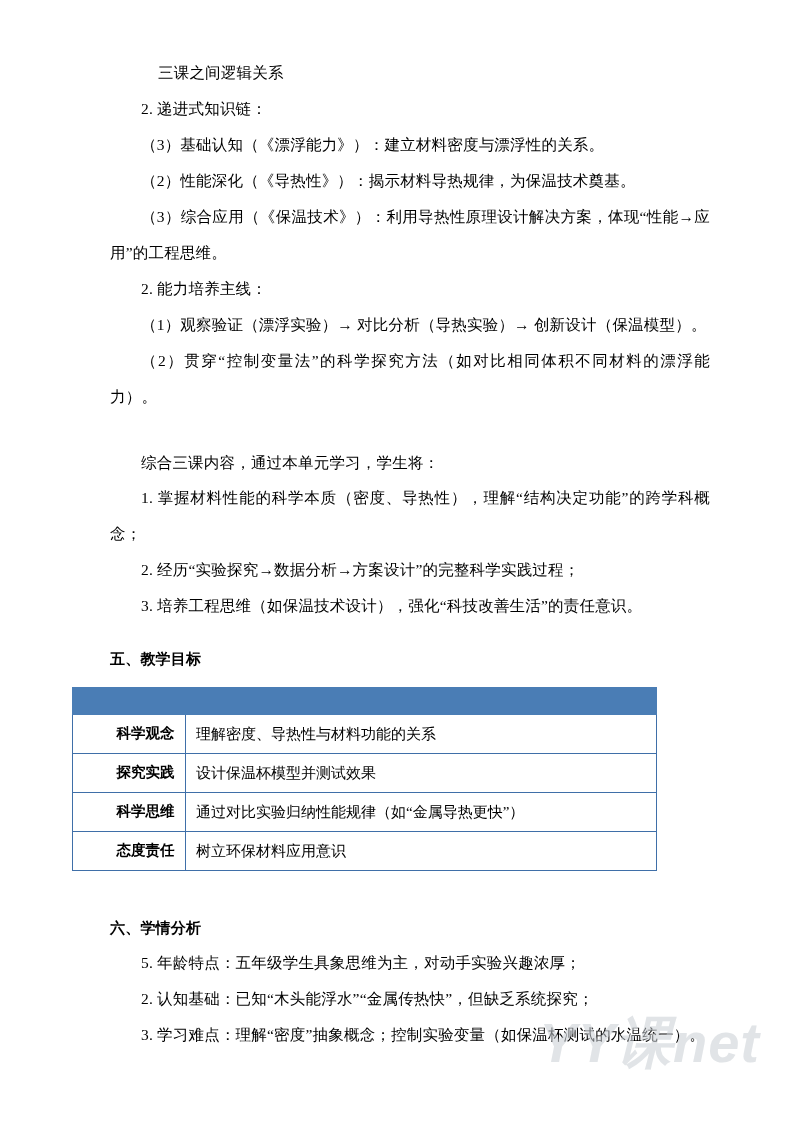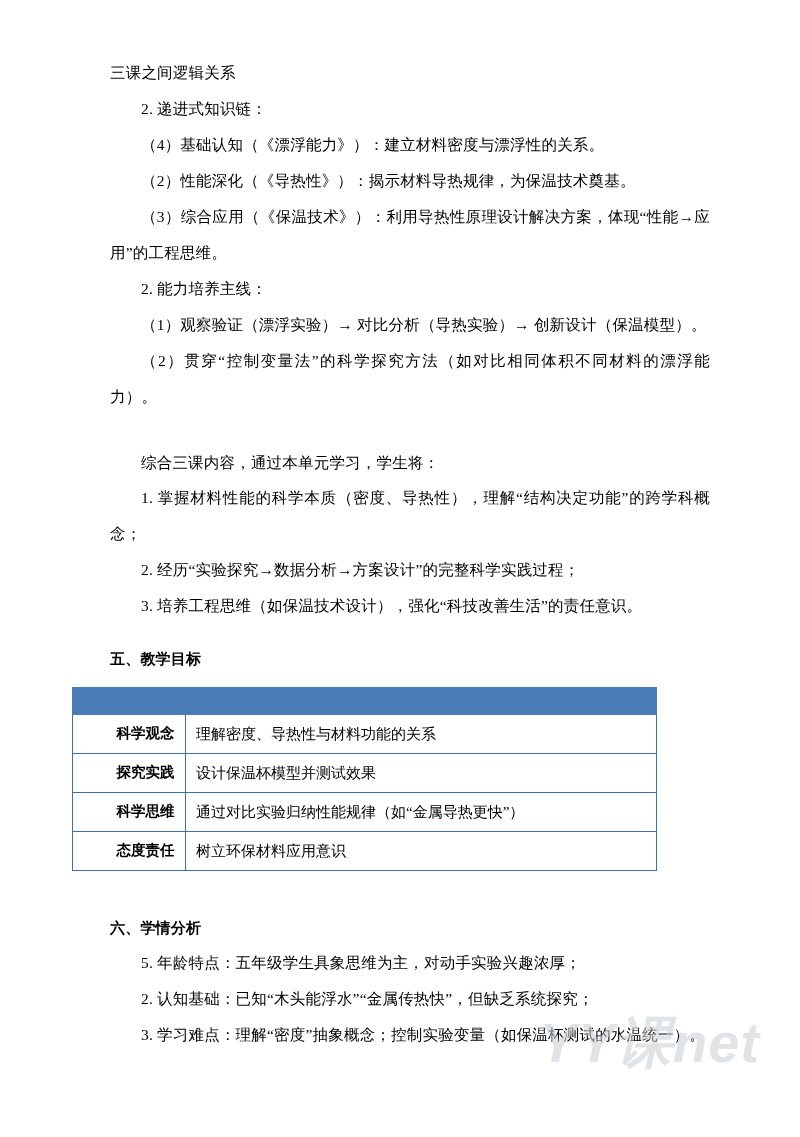--- a/index.html
+++ b/index.html
@@ -43,20 +43,21 @@
   p {
     margin: 0 0 0 0;
     font-size: 15.5px;
     line-height: 2.32;
     text-align: justify;
     letter-spacing: 0.2px;
   }
   .heading-plain {
     font-size: 15.5px;
     line-height: 2.32;
+    margin-left: 48px;
   }
   .indent {
     text-indent: 2em;
   }
   .section-title {
     font-family: "Liberation Sans", "DejaVu Sans", sans-serif;
     font-size: 15px;
     font-weight: bold;
     line-height: 2.3;
     text-indent: 0;
@@ -101,21 +102,21 @@
 <body>
 
 <div class="page">
 
   <div class="watermark">YY课net</div>
 
   <div class="doc">
 
     <p class="heading-plain">三课之间逻辑关系</p>
     <p class="indent">2. 递进式知识链：</p>
-    <p class="indent">（4）基础认知（《漂浮能力》）：建立材料密度与漂浮性的关系。</p>
+    <p class="indent">（3）基础认知（《漂浮能力》）：建立材料密度与漂浮性的关系。</p>
     <p class="indent">（2）性能深化（《导热性》）：揭示材料导热规律，为保温技术奠基。</p>
     <p class="indent">（3）综合应用（《保温技术》）：利用导热性原理设计解决方案，体现“性能→应用”的工程思维。</p>
     <p class="indent">2. 能力培养主线：</p>
     <p class="indent">（1）观察验证（漂浮实验）→ 对比分析（导热实验）→ 创新设计（保温模型）。</p>
     <p class="indent">（2）贯穿“控制变量法”的科学探究方法（如对比相同体积不同材料的漂浮能力）。</p>
 
     <div class="gap-med"></div>
 
     <p class="indent">综合三课内容，通过本单元学习，学生将：</p>
     <p class="indent">1. 掌握材料性能的科学本质（密度、导热性），理解“结构决定功能”的跨学科概念；</p>

